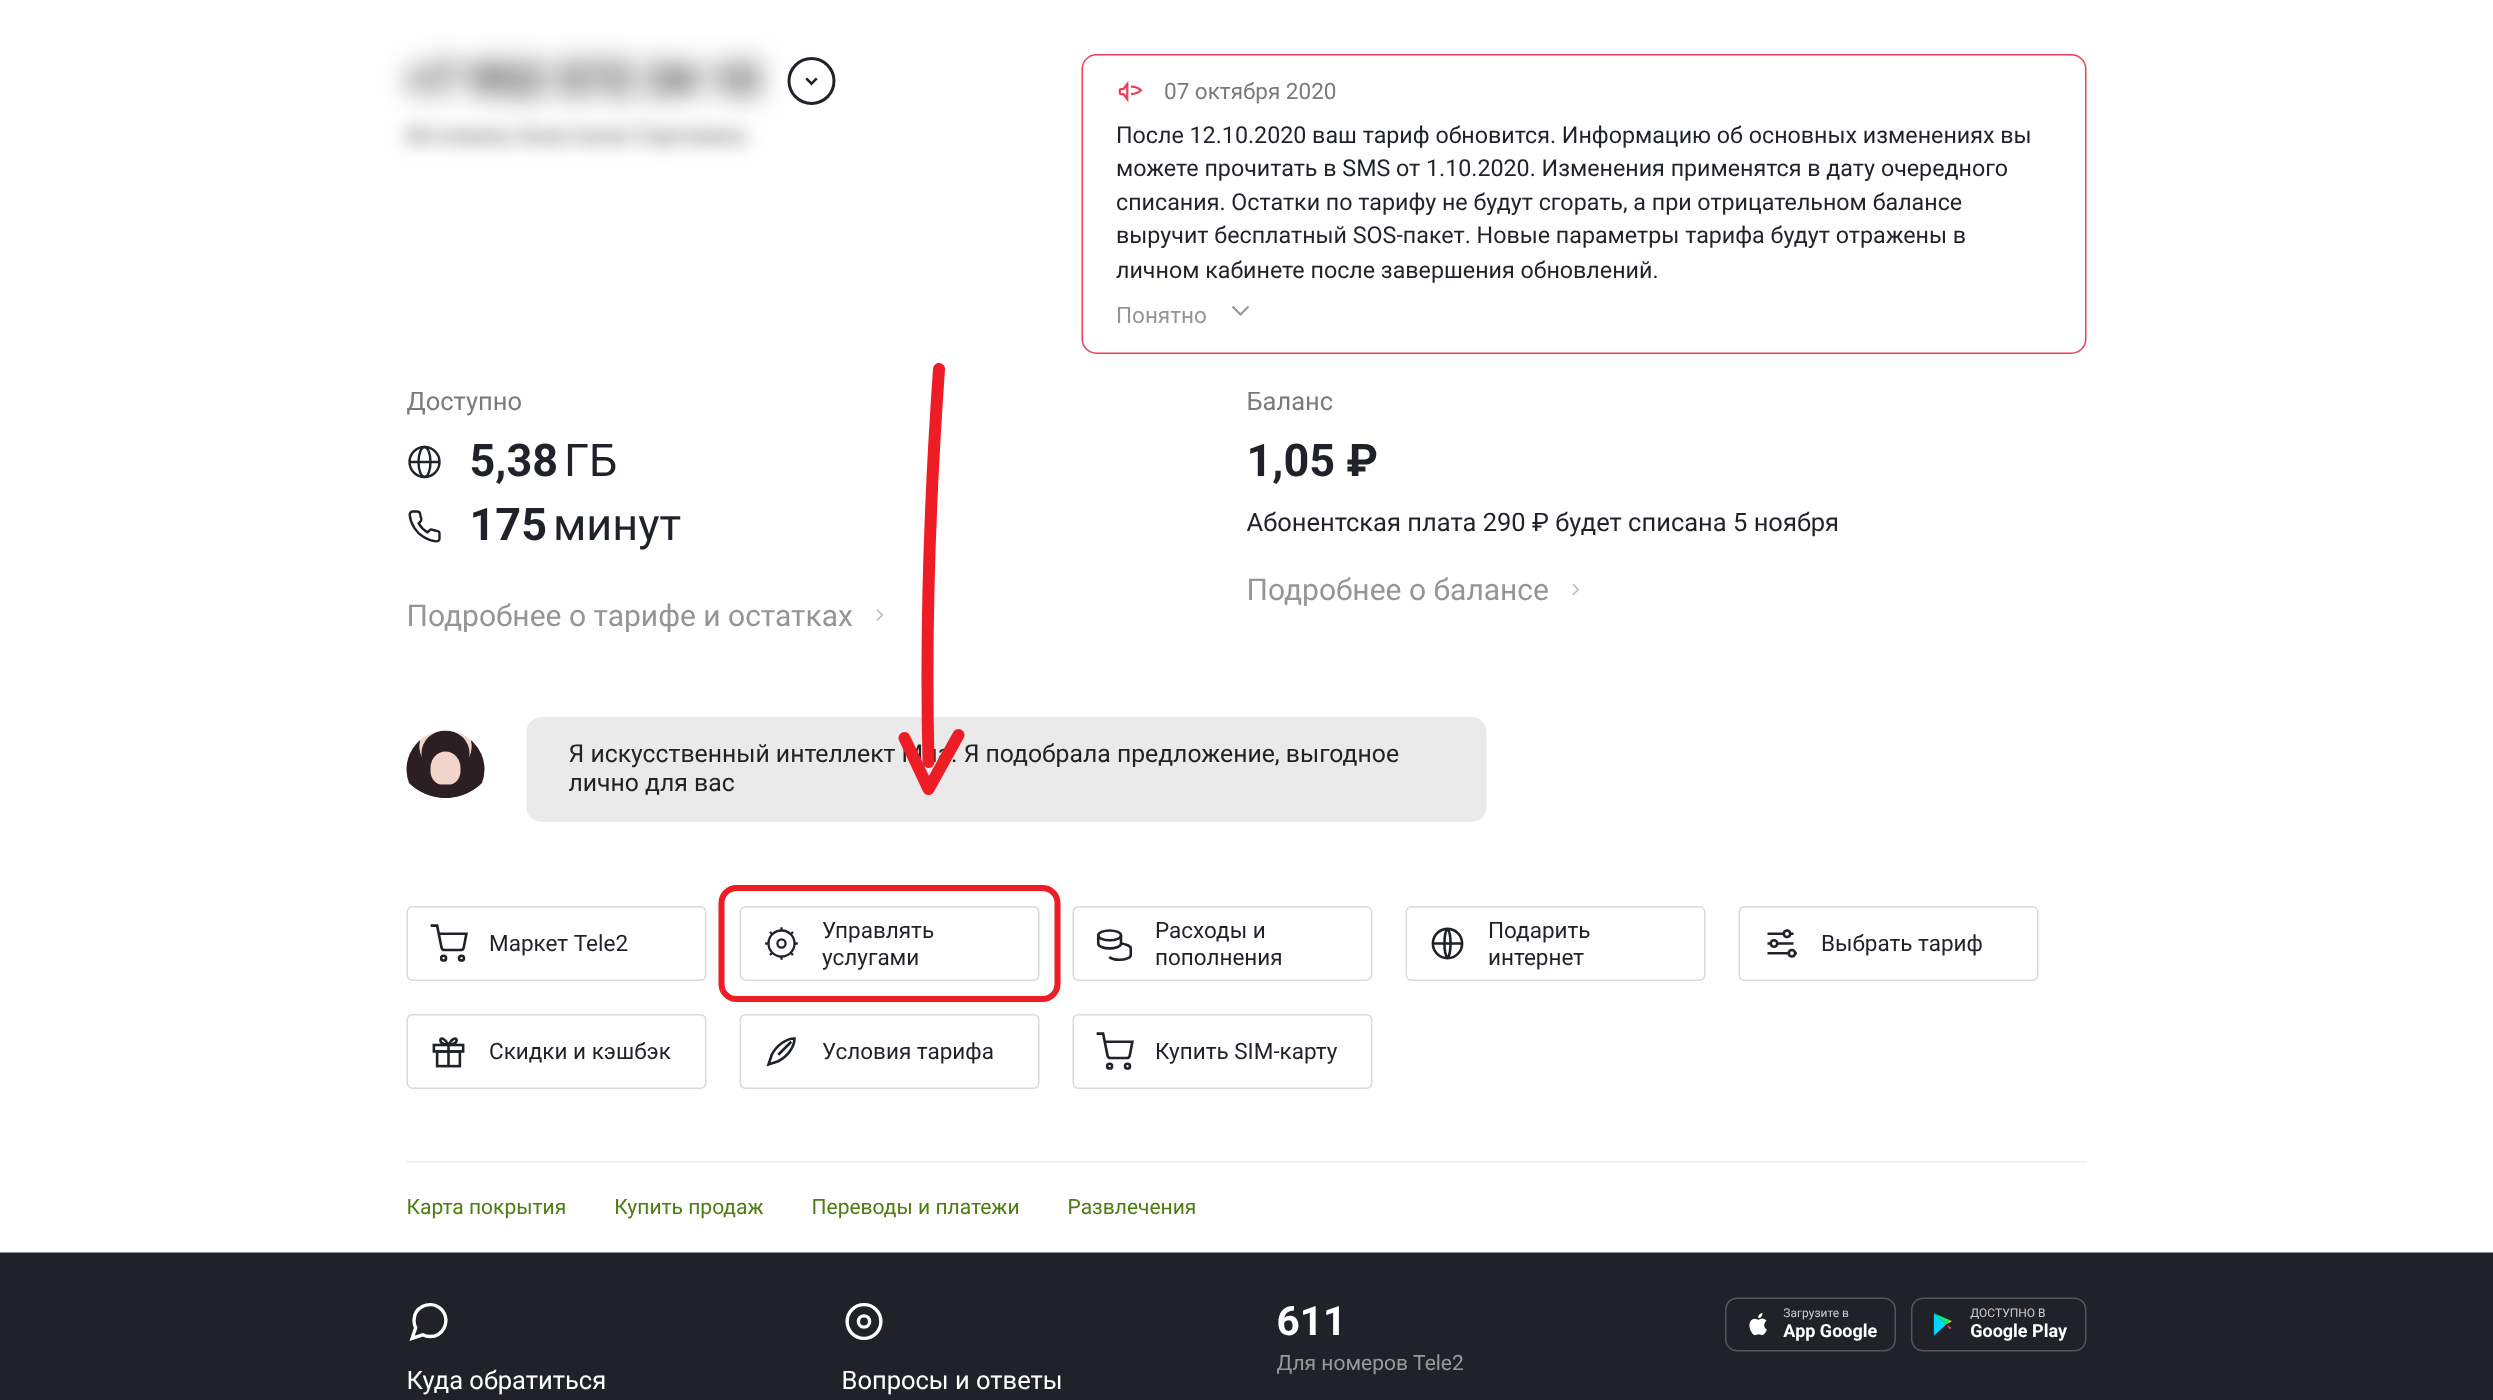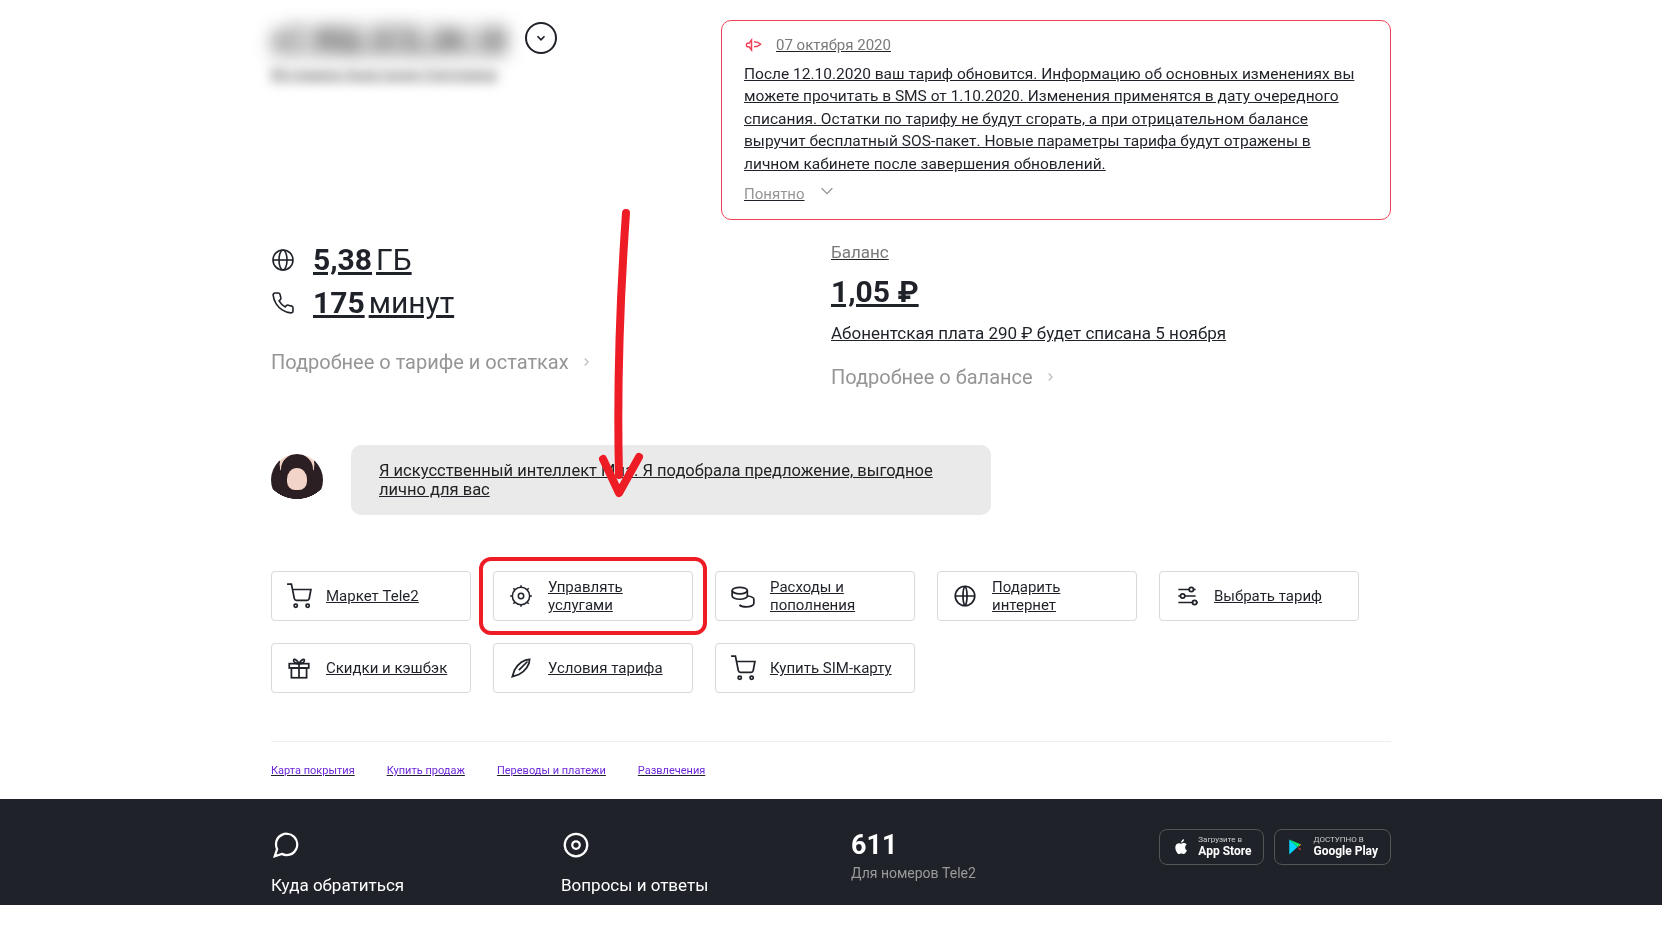--- a/index.html
+++ b/index.html
@@ -1,17 +1,17 @@
 <!DOCTYPE html>
 <html><head>
   <meta charset="utf-8">
   <style>
     * { margin: 0; padding: 0; box-sizing: border-box; }
     body { font-family: -apple-system, BlinkMacSystemFont, "Segoe UI", Roboto, sans-serif; background: #fff; color: #1f2229; width: 1662px; }
-    .container { max-width: 1120px; margin: 0 auto; padding: 20px 0 0 0; text-decoration: underline; }
+    .container { max-width: 1120px; margin: 0 auto; padding: 36px 0 0 0; }
     .top-row { display: flex; gap: 60px; }
     .phone-block { flex: 0 0 390px; }
     .phone-line { display: flex; align-items: center; gap: 18px; }
     .phone-blur { filter: blur(9px); font-weight: 700; font-size: 30px; color: #222; }
     .chev-circle { width: 32px; height: 32px; border: 2px solid #1f2229; border-radius: 50%; display: flex; align-items: center; justify-content: center; cursor: pointer; }
     .chev-circle svg { width: 14px; height: 14px; }
     .name-blur { filter: blur(6px); margin-top: 10px; font-size: 15px; color: #777; font-weight: 600; }
     .notice { flex: 1; border: 1.5px solid #ee3f58; border-radius: 10px; padding: 14px 22px 16px 22px; }
     .notice-head { display: flex; align-items: center; gap: 12px; margin-bottom: 8px; }
     .notice-head svg { width: 20px; height: 20px; }
@@ -37,21 +37,21 @@
     .mia-avatar::after { content:''; position:absolute; top:14px; left:16px; right:16px; height:22px; background:#f2d4c8; border-radius:50% 50% 40% 40%; }
     .mia-bubble { background: #eaeaea; border-radius: 10px; padding: 16px 28px; font-size: 16.5px; color: #222; max-width: 640px; }
     .arrow-annot { position: absolute; left: 320px; top: -240px; width: 70px; height: 310px; pointer-events: none; }
     .tiles { margin-top: 56px; display: grid; grid-template-columns: repeat(5, 200px); gap: 22px; }
     .tile { border: 1px solid #d9d9d9; border-radius: 4px; height: 50px; display: flex; align-items: center; padding: 0 14px; gap: 14px; cursor: pointer; }
     .tile svg { width: 26px; height: 26px; flex-shrink: 0; }
     .tile-label { font-size: 15px; line-height: 1.2; }
     .tile-highlight-wrap { position: relative; }
     .tile-highlight { position: absolute; inset: -14px; border: 4px solid #ee1c25; border-radius: 12px; pointer-events: none; }
     .footer-links { margin-top: 48px; padding: 22px 0; border-top: 1px solid #eee; display: flex; gap: 32px; }
-    .footer-links span { color: #6d28d9; font-size: 11px; cursor: pointer; }
+    .footer-links span { color: #4d7c0f; font-size: 14px; cursor: pointer; }
     .dark-footer { background: #1f2229; color: #fff; padding: 30px 0 10px 0; }
     .dark-inner { max-width: 1120px; margin: 0 auto; display: grid; grid-template-columns: 270px 270px 270px 1fr; gap: 20px; }
     .df-col { }
     .df-top { display: flex; align-items: center; gap: 0; margin-bottom: 14px; height:32px; }
     .df-top svg { width: 30px; height: 30px; }
     .df-title { font-size: 17px; color: #fff; }
     .df-num { font-size: 27px; font-weight: 700; margin-bottom: 4px; }
     .df-sub { font-size: 14px; color: #9a9a9a; }
     .badges { display: flex; flex-wrap: wrap; gap: 10px; justify-content: flex-end; }
     .badge { border: 1px solid #555; border-radius: 8px; padding: 6px 12px; display: flex; align-items: center; gap: 8px; min-width: 92px; height: 36px; cursor: pointer; }
@@ -88,20 +88,21 @@
         <span>Понятно</span>
         <svg viewBox="0 0 24 16" fill="none" stroke="#959595" stroke-width="2">
             <polyline points="4 4 12 12 20 4"></polyline>
           </svg>
       </div>
     </div>
   </div>
 
   <div class="info-row">
     <div class="avail-col">
+      <div class="section-label">Доступно</div>
       <div class="metric">
         <svg viewBox="0 0 24 24" fill="none" stroke="#1f2229" stroke-width="1.6">
             <circle cx="12" cy="12" r="10"></circle>
             <ellipse cx="12" cy="12" rx="4" ry="10"></ellipse>
             <path d="M2 12h20"></path>
           </svg>
         <span class="metric-val"><span>5,38</span><span class="unit">ГБ</span></span>
       </div>
       <div class="metric">
         <svg viewBox="0 0 24 24" fill="none" stroke="#1f2229" stroke-width="1.6">
@@ -237,21 +238,21 @@
     <div class="df-col">
       <div class="df-num">611</div>
       <div class="df-sub">Для номеров Tele2</div>
 
     </div>
     <div class="df-col badges">
       <div class="badge">
         <svg viewBox="0 0 24 24" fill="#fff">
             <path d="M17.5 12.5c0-2.5 2-3.7 2.1-3.8-1.1-1.7-2.9-1.9-3.5-1.9-1.5-.2-2.9.9-3.7.9s-1.9-.9-3.2-.8c-1.6 0-3.1 1-4 2.4-1.7 2.9-.4 7.3 1.2 9.7.8 1.2 1.8 2.5 3 2.4 1.2 0 1.7-.8 3.1-.8s1.9.8 3.2.8 2.1-1.2 2.9-2.3c.9-1.3 1.3-2.6 1.3-2.7-.1 0-2.4-.9-2.4-3.9zM15 4.8c.7-.8 1.1-1.9 1-3-.9 0-2.1.6-2.8 1.4-.6.7-1.1 1.9-1 3 1 .1 2.1-.5 2.8-1.4z"></path>
           </svg>
-        <div class="badge-txt"><span>Загрузите в</span><b>App Store</b></div>
+        <div class="badge-txt"><span>Загрузите в</span><b>App Google</b></div>
       </div>
       <div class="badge">
         <svg viewBox="0 0 24 24">
             <path fill="#00d4ff" d="M3 2l11 10L3 22z"></path>
             <path fill="#ffce00" d="M14 12l5-3-2-1-3 4z"></path>
             <path fill="#ff3a44" d="M14 12l3 4 2-1-5-3z"></path>
             <path fill="#00f076" d="M3 2l14 6-3 4z"></path>
           </svg>
         <div class="badge-txt"><span>ДОСТУПНО В</span><b>Google Play</b></div>
       </div>

